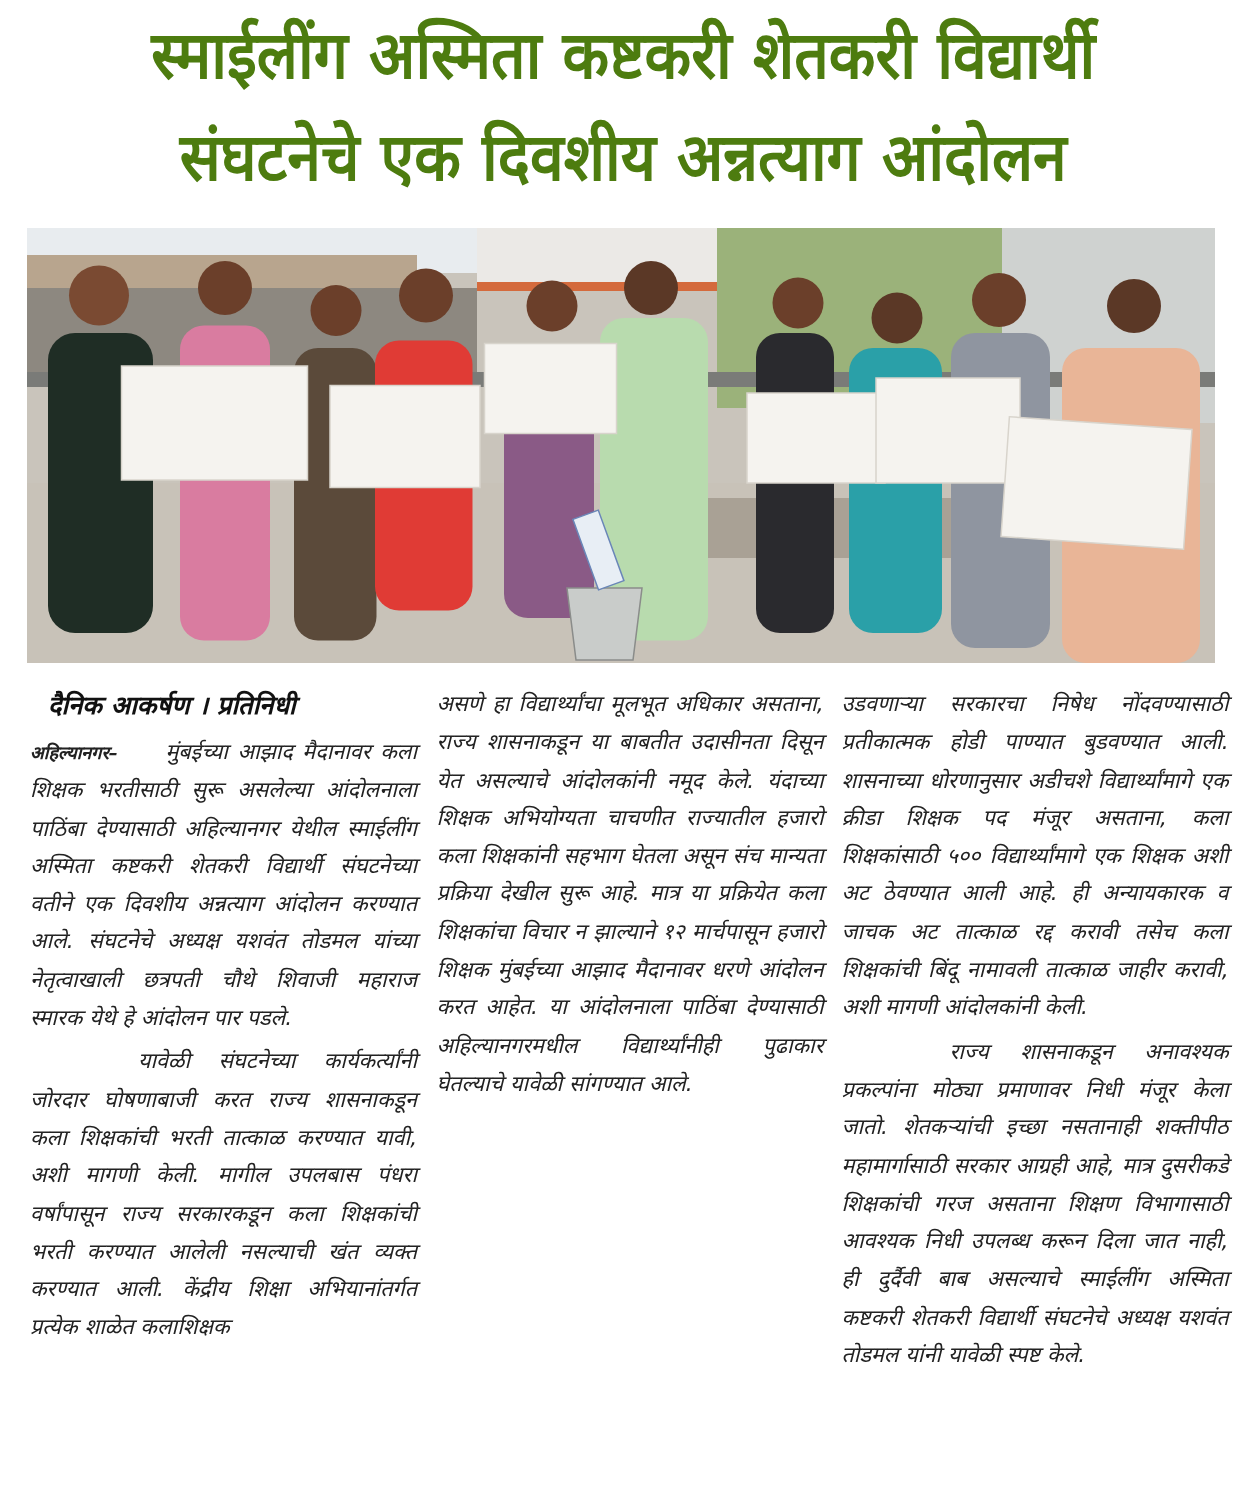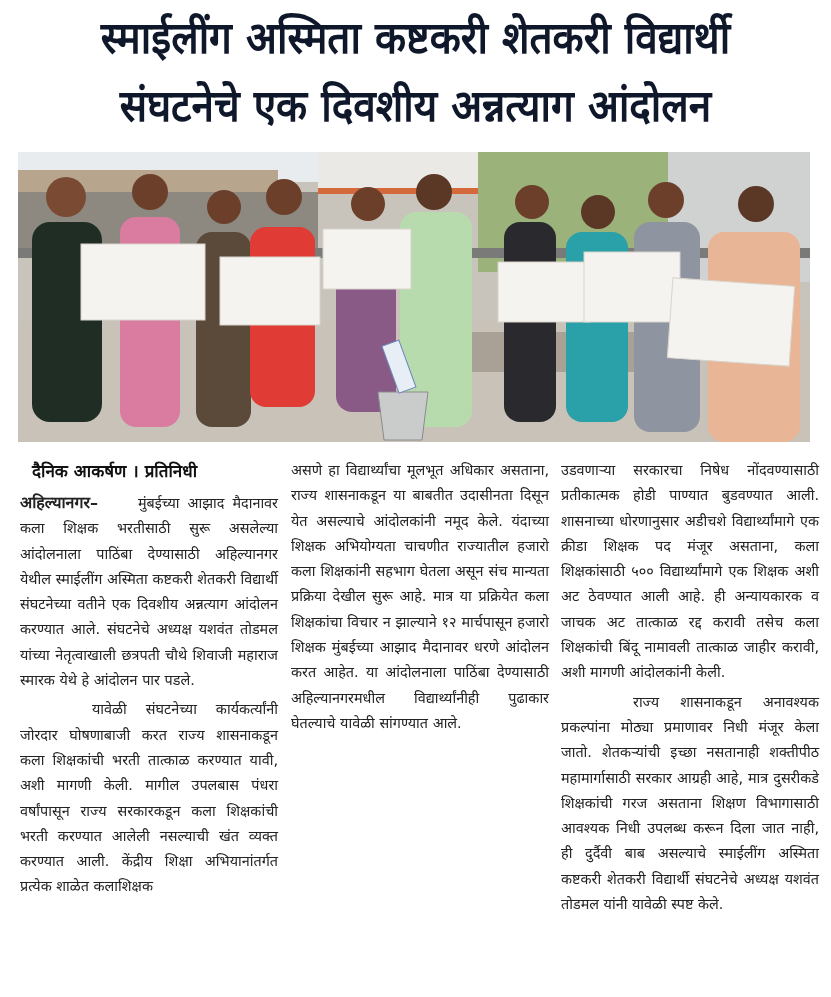--- a/index.html
+++ b/index.html
@@ -1,33 +1,33 @@
 <!DOCTYPE html>
 <html><head>
 <meta charset="utf-8">
 <style>
   html, body { margin: 0; padding: 0; background: #ffffff; }
   body { width: 831px; height: 997px; overflow: hidden; position: relative;
          font-family: "DejaVu Sans", sans-serif; color: #1c1c1c; }
   .headline { position: absolute; left: 0; top: 4px; width: 831px; text-align: center;
-              font-family: "DejaVu Sans", sans-serif; font-weight: bold; color: #0f172a;
+              font-family: "DejaVu Sans", sans-serif; font-weight: bold; color: #4d7c0f;
               letter-spacing: 0px; }
   .headline .line { display: block; font-size: 44px; line-height: 68px; white-space: nowrap; transform: scaleX(0.92); }
   .photo { position: absolute; left: 18px; top: 152px; width: 792px; height: 290px; overflow: hidden;
            background: #cfcac2; }
   .photo svg { display: block; }
   .col { position: absolute; top: 458px; width: 258px; font-size: 14.4px; line-height: 25.3px;
          text-align: justify; color: #222; }
-  .col p { margin: 0; }
+  .col p { margin: 0; font-style: italic; }
   .col .indent { text-indent: 72px; }
   .c1 { left: 20px; }
   .c2 { left: 291px; }
   .c3 { left: 561px; width: 258px; }
   .byline { font-weight: bold; font-size: 17px; line-height: 26px; margin-bottom: 6px !important; text-align: left; padding-left: 12px; color: #111; }
-  .dateline { font-weight: bold; font-size: 16px; }
+  .dateline { font-weight: bold; font-size: 12px; }
   .gap { height: 4px; }
 </style>
 </head>
 <body>
 
 <div class="headline">
   <span class="line">स्माईलींग अस्मिता कष्टकरी शेतकरी विद्यार्थी</span>
   <span class="line">संघटनेचे एक दिवशीय अन्नत्याग आंदोलन</span>
 </div>
 

